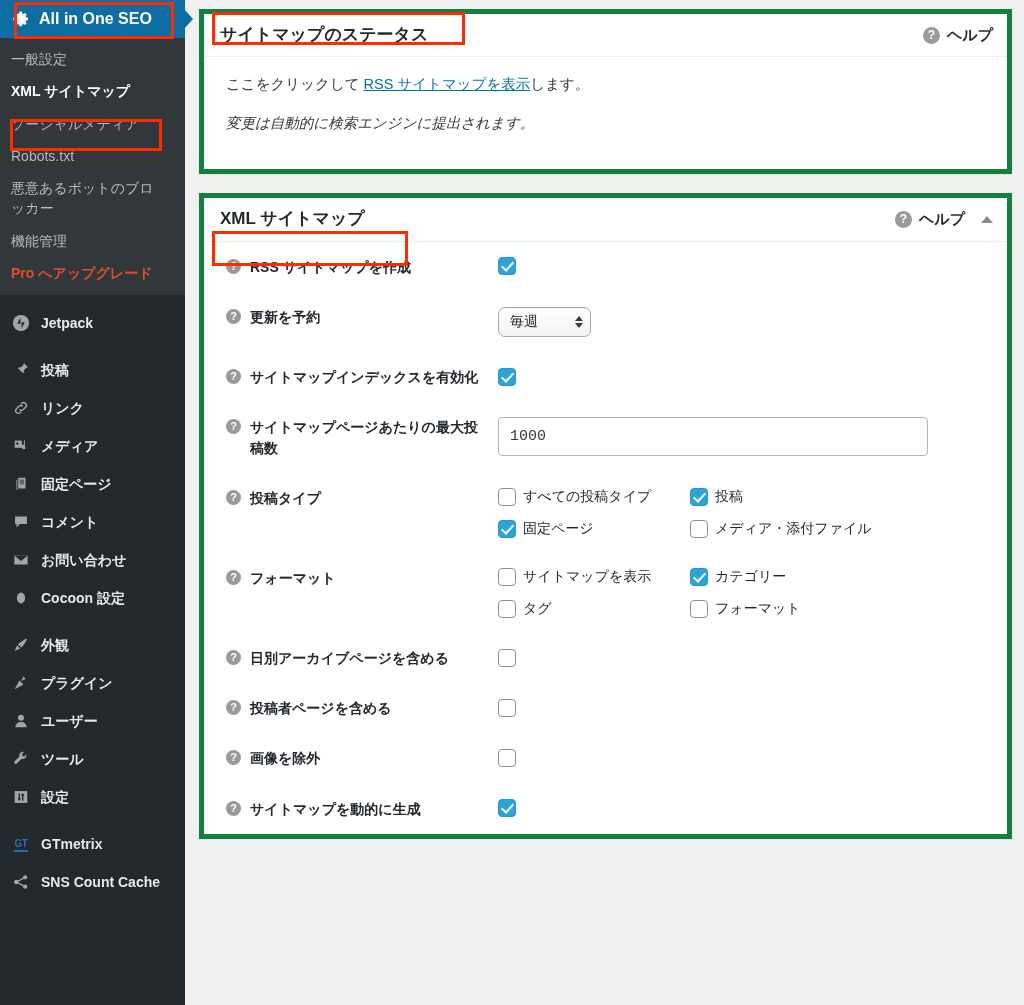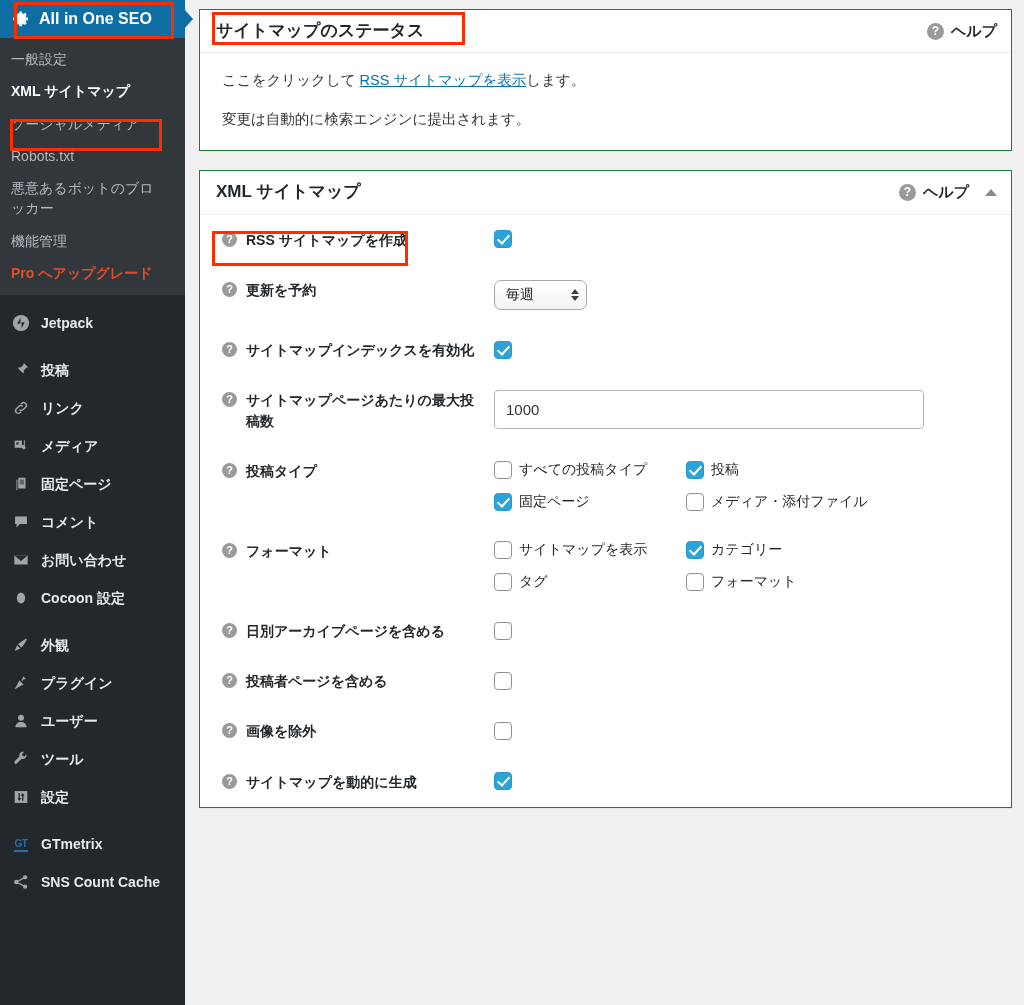--- a/index.html
+++ b/index.html
@@ -89,21 +89,21 @@
 
   
   #main {
     flex: 1;
     background: #f1f1f1;
     padding: 9px 12px 0 14px;
     overflow: hidden;
   }
   .postbox {
     background: #fff;
-    border: 1px solid #15803d;
+    border: 5px solid #15803d;
     box-shadow: 0 1px 1px rgba(0,0,0,.04);
     margin-bottom: 19px;
     position: relative;
   }
   .pb-head {
     display: flex; align-items: center;
     padding: 11px 14px 11px 16px;
     border-bottom: 1px solid #eee;
     position: relative;
   }
@@ -127,21 +127,21 @@
   }
   .toggle-ind {
     margin-left: 16px;
     width: 0; height: 0;
     border-left: 6px solid transparent;
     border-right: 6px solid transparent;
     border-bottom: 7px solid #8a8a8a;
   }
   .pb-body { padding: 16px 16px 14px 22px; }
   .pb-body p { margin: 0 0 15px 0; font-size: 14.5px; color: #32373c; line-height: 1.65; }
-  .pb-body p:last-child { margin-bottom: 4px; }
+  .pb-body p:last-child { margin-bottom: 19px; font-style: italic; }
   .pb-body a { color: #0073aa; text-decoration: underline; }
 
   
   .form-table { width: 100%; border-collapse: collapse; }
   .form-table tr > * { vertical-align: top; padding: 15px 10px 15px 0; }
   .form-table th {
     width: 290px; text-align: left; font-weight: bold;
     font-size: 14px; color: #23282d; line-height: 1.45;
     padding-left: 22px;
   }
@@ -179,21 +179,21 @@
   }
   .stepper { display: flex; flex-direction: column; gap: 2px; }
   .stepper i { display: block; width: 0; height: 0; border-left: 4.5px solid transparent; border-right: 4.5px solid transparent; }
   .stepper i.up { border-bottom: 5px solid #3c3c3c; }
   .stepper i.dn { border-top: 5px solid #3c3c3c; }
 
   .num-input {
     width: 430px; padding: 10px 11px;
     border: 1px solid #b5b5b5; border-radius: 4px;
     font-size: 15px; color: #32373c;
-    font-family: Liberation Sans, sans-serif;
+    font-family: Liberation Mono, monospace;
     background: #fff;
   }
 </style>
 </head>
 <body>
 
 <div id="app">
 
   <nav id="sidebar">
 

